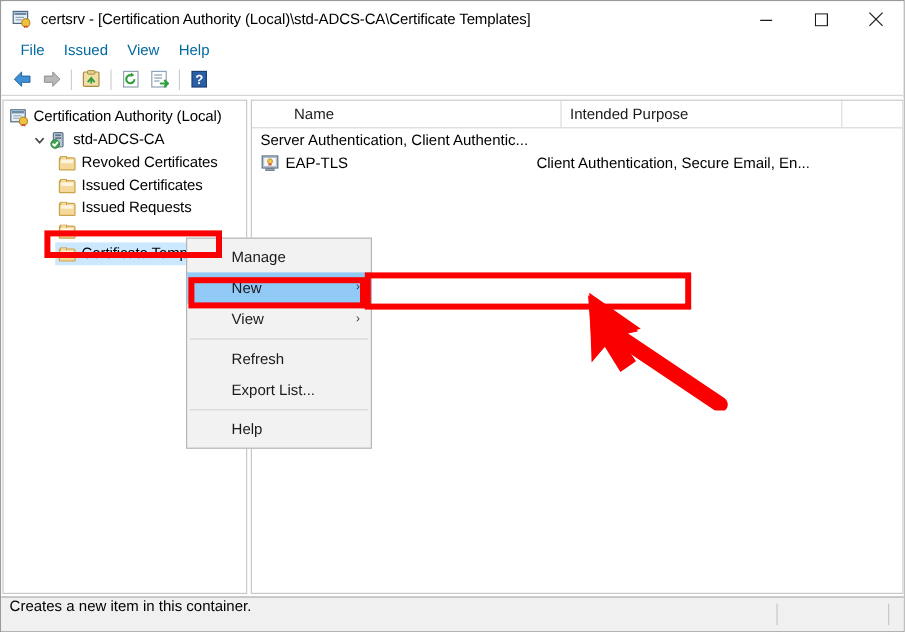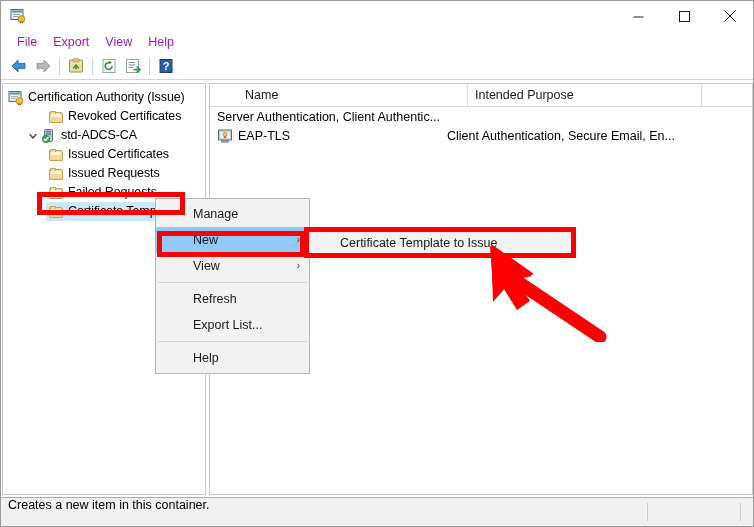--- a/index.html
+++ b/index.html
@@ -63,21 +63,21 @@
     position: absolute;
     top: 30px; left: 0; right: 0;
     height: 22px;
     background: #ffffff;
     display: flex;
     align-items: center;
     padding-left: 8px;
   }
   .menuitem {
     font-size: 12.5px;
-    color: #a21caf;
+    color: #0369a1;
     padding: 2px 8px;
     white-space: nowrap;
   }
 
   
   .toolbar {
     position: absolute;
     top: 52px; left: 0; right: 0;
     height: 27px;
     background: #ffffff;
@@ -363,20 +363,21 @@
     <div class="title-icon">
       <svg width="16" height="16" viewBox="0 0 16 16">
         <rect x="1" y="1.5" width="12" height="10" fill="#e8eef5" stroke="#4f6a86" stroke-width="1"></rect>
         <rect x="2" y="2.5" width="10" height="2" fill="#6f8aa6"></rect>
         <rect x="3" y="6" width="7" height="1" fill="#8fa4b8"></rect>
         <rect x="3" y="8" width="5" height="1" fill="#8fa4b8"></rect>
         <circle cx="11.5" cy="11" r="3.4" fill="#f0c040" stroke="#a07c12" stroke-width="0.8"></circle>
         <path d="M10 13.4 L10 15.6 L11.5 14.6 L13 15.6 L13 13.4 Z" fill="#d94a3a"></path>
       </svg>
     </div>
+    <div class="title-text">certsrv - [Certification Authority (Local)\std-ADCS-CA\Certificate Templates]</div>
     <div class="winbuttons">
       <div class="winbtn">
         <svg width="11" height="11" viewBox="0 0 11 11">
             <line x1="0.5" y1="6" x2="10.5" y2="6" stroke="#1a1a1a" stroke-width="1"></line>
           </svg>
       </div>
       <div class="winbtn">
         <svg width="11" height="11" viewBox="0 0 11 11">
             <rect x="0.5" y="0.5" width="10" height="10" fill="none" stroke="#1a1a1a" stroke-width="1"></rect>
           </svg>
@@ -385,21 +386,21 @@
         <svg width="12" height="12" viewBox="0 0 12 12">
             <line x1="0.5" y1="0.5" x2="11.5" y2="11.5" stroke="#1a1a1a" stroke-width="1"></line>
             <line x1="11.5" y1="0.5" x2="0.5" y2="11.5" stroke="#1a1a1a" stroke-width="1"></line>
           </svg>
       </div>
     </div>
   </div>
 
   <div class="menubar">
     <div class="menuitem">File</div>
-    <div class="menuitem">Export</div>
+    <div class="menuitem">Issued</div>
     <div class="menuitem">View</div>
     <div class="menuitem">Help</div>
   </div>
 
   <div class="toolbar">
     <div class="tbtn">
       <svg width="18" height="18" viewBox="0 0 18 18">
         <path d="M8 3 L2 9 L8 15 L8 11.6 L15 11.6 L15 6.4 L8 6.4 Z" fill="#3f8fd6" stroke="#1f6098" stroke-width="0.8" stroke-linejoin="round"></path>
       </svg>
     </div>
@@ -452,28 +453,21 @@
           <div class="ticon">
             <svg width="16" height="16" viewBox="0 0 16 16">
               <rect x="1" y="1.5" width="12" height="10" fill="#e8eef5" stroke="#4f6a86" stroke-width="1"></rect>
               <rect x="2" y="2.5" width="10" height="2" fill="#6f8aa6"></rect>
               <rect x="3" y="6" width="7" height="1" fill="#9db0c2"></rect>
               <rect x="3" y="8" width="5" height="1" fill="#9db0c2"></rect>
               <circle cx="11.5" cy="11" r="3.4" fill="#f0c040" stroke="#a07c12" stroke-width="0.8"></circle>
               <path d="M10 13.4 L10 15.6 L11.5 14.6 L13 15.6 L13 13.4 Z" fill="#d94a3a"></path>
             </svg>
           </div>
-          <span class="tlabel">Certification Authority (Issue)</span>
-        </div>
-
-        <div class="tnode lvl2">
-          <div class="ticon">
-              <span class="folder"></span>
-            </div>
-          <span class="tlabel">Revoked Certificates</span>
+          <span class="tlabel">Certification Authority (Local)</span>
         </div>
 
         <div class="tnode lvl1">
           <div class="expander">
             <svg width="10" height="10" viewBox="0 0 10 10">
                 <path d="M2 3.5 L5 7 L8 3.5" fill="none" stroke="#4a4a4a" stroke-width="1.4" stroke-linecap="round" stroke-linejoin="round"></path>
               </svg>
           </div>
           <div class="ticon">
             <svg width="16" height="16" viewBox="0 0 16 16">
@@ -485,35 +479,41 @@
               <path d="M3.2 11.2 L4.5 12.5 L7 9.6" fill="none" stroke="#ffffff" stroke-width="1.5" stroke-linecap="round" stroke-linejoin="round"></path>
             </svg>
           </div>
           <span class="tlabel">std-ADCS-CA</span>
         </div>
 
         <div class="tnode lvl2">
           <div class="ticon">
               <span class="folder"></span>
             </div>
+          <span class="tlabel">Revoked Certificates</span>
+        </div>
+
+        <div class="tnode lvl2">
+          <div class="ticon">
+              <span class="folder"></span>
+            </div>
           <span class="tlabel">Issued Certificates</span>
         </div>
 
         <div class="tnode lvl2">
           <div class="ticon">
               <span class="folder"></span>
             </div>
           <span class="tlabel">Issued Requests</span>
         </div>
 
         <div class="tnode lvl2">
           <div class="ticon">
               <span class="folder"></span>
             </div>
-          <span class="tlabel">Failed Requests</span>
         </div>
 
         <div class="tnode lvl2">
           <div class="sel-bg"></div>
           <div class="ticon" style="z-index:2;">
               <span class="folder"></span>
             </div>
           <span class="tlabel" style="z-index:2;background:transparent;">Certificate Templ</span>
         </div>
 
@@ -566,23 +566,20 @@
     </div>
     <div class="ctxitem">
       <span>Export List...</span>
     </div>
     <div class="ctxsep"></div>
     <div class="ctxitem">
       <span>Help</span>
     </div>
   </div>
 
-  <div class="submenu">
-    <div class="subitem">Certificate Template to Issue</div>
-  </div>
 
   <div class="annot annot-tree"></div>
   <div class="annot annot-new"></div>
   <div class="annot annot-sub"></div>
 
   <div class="cursor-arrow">
     <svg width="120" height="100" viewBox="0 0 120 100">
       <path d="M2 4 L44 34 L26 38 L40 58 L30 66 L17 46 L6 58 Z" fill="#fb0000" transform="translate(0,0)"></path>
       <line x1="30" y1="40" x2="112" y2="95" stroke="#fb0000" stroke-width="13" stroke-linecap="round"></line>
       <path d="M3 2 L46 32 L27 37 L42 59 L29 68 L16 47 L5 60 Z" fill="#fb0000"></path>

